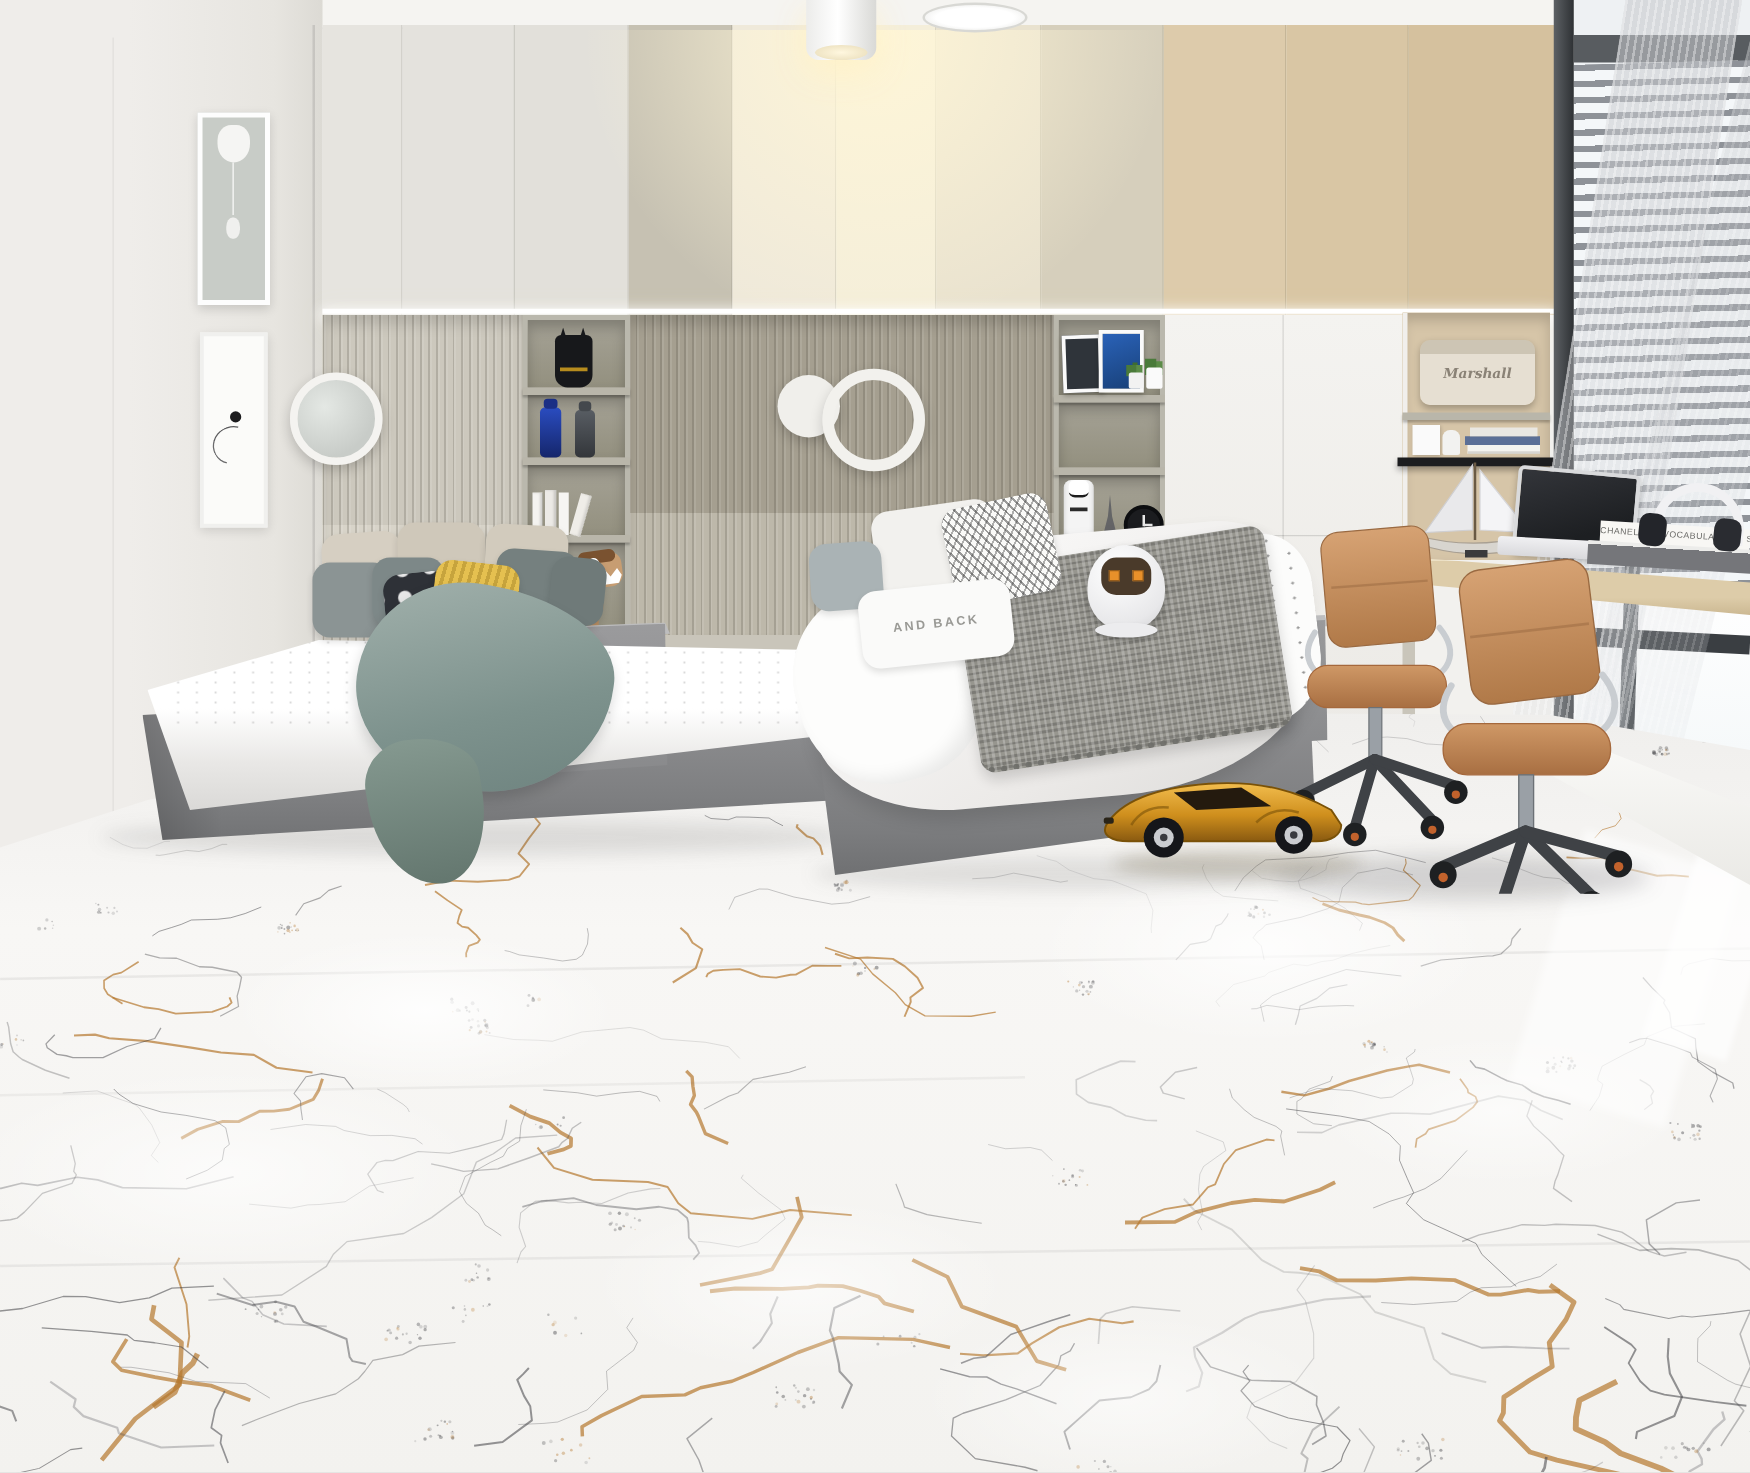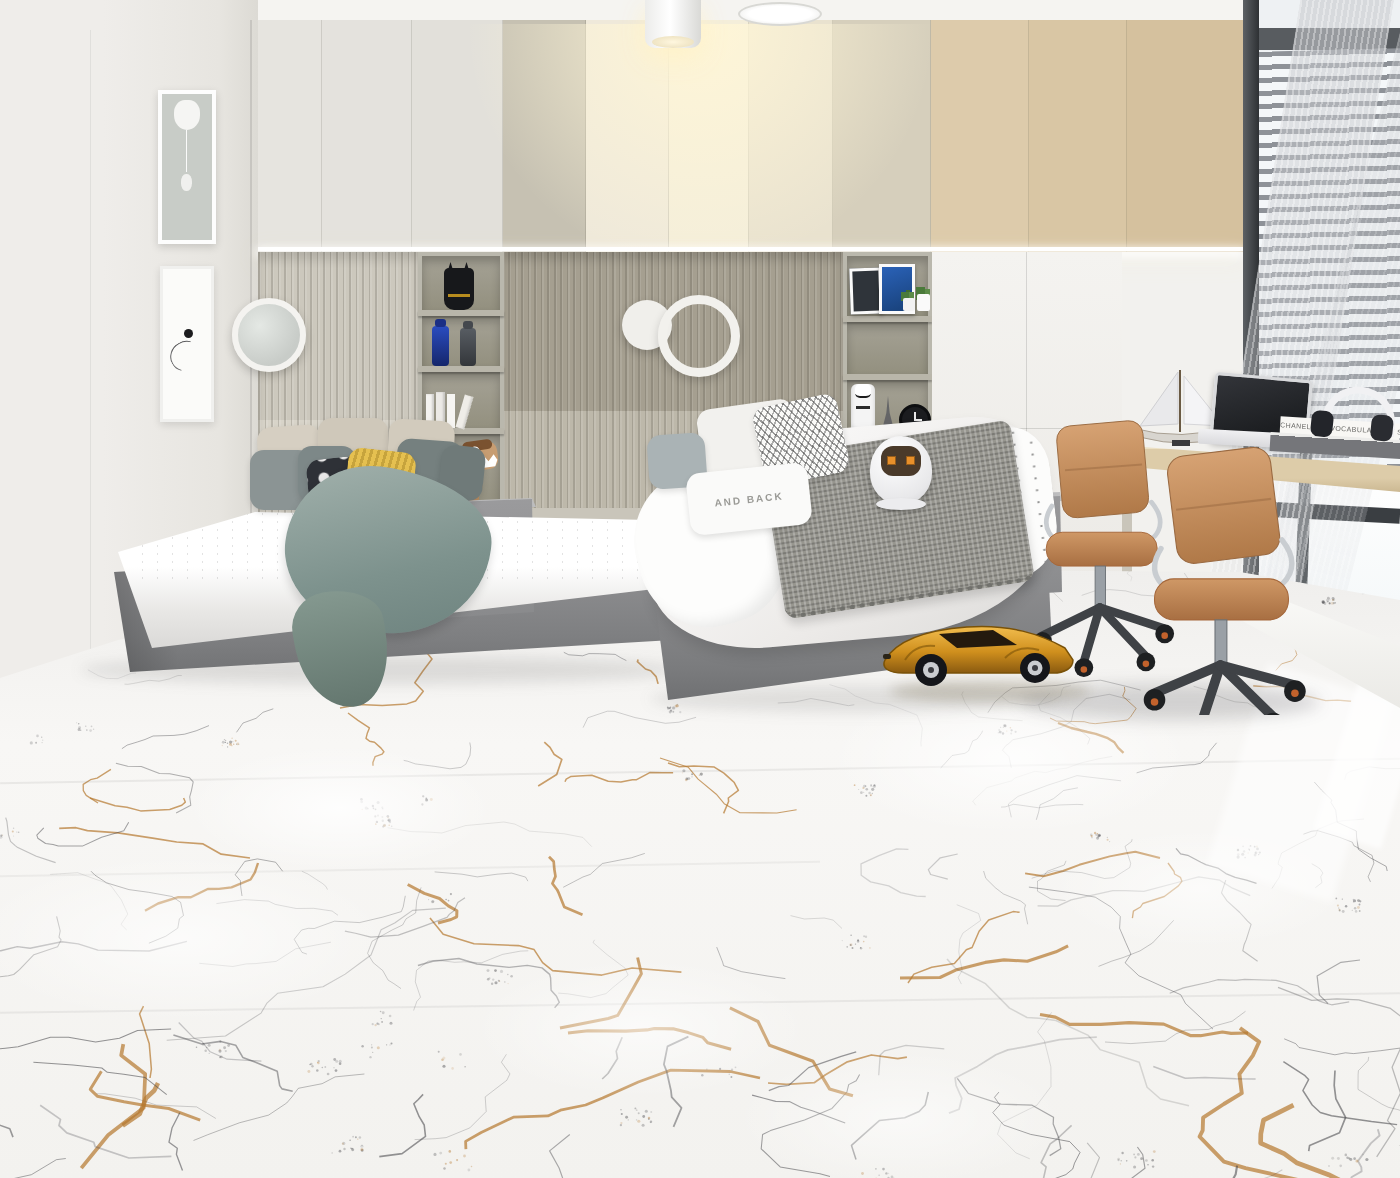--- a/index.html
+++ b/index.html
@@ -142,20 +142,34 @@
     </div>
   </div>
 
   <div class="abs" style="left:932px;top:252px;width:190px;height:336px;background:linear-gradient(180deg,#f4f3f0,#eceae6);">
     <div class="abs" style="left:94px;top:0;width:1px;height:336px;background:rgba(0,0,0,.12);"></div>
     <div class="abs" style="left:0;top:176px;width:190px;height:1px;background:rgba(0,0,0,.12);"></div>
     <div class="abs" style="left:0;top:306px;width:190px;height:1px;background:rgba(0,0,0,.10);"></div>
     <div class="abs" style="left:28px;top:238px;width:24px;height:24px;border-radius:50%;background:radial-gradient(circle at 35% 35%,#c9a050,#8a6426);box-shadow:0 2px 4px rgba(0,0,0,.3);"></div>
   </div>
 
+  <div class="abs woodgrain" style="left:1122px;top:250px;width:118px;height:198px;background:#d6c5a8;box-shadow:inset 4px 0 0 #f1efec,inset 0 6px 10px rgba(0,0,0,.18);">
+    <div class="abs" style="left:14px;top:22px;width:92px;height:52px;background:linear-gradient(180deg,#cdc5b4 0 22%,#e6dfd2 22%);border-radius:8px;box-shadow:0 3px 6px rgba(0,0,0,.25);">
+      <div style="position:absolute;left:0;right:0;top:20px;text-align:center;font:italic 600 11px 'DejaVu Serif',serif;color:#8a8276;">Marshall</div>
+    </div>
+    <div class="abs shelfboard" style="left:0;top:80px;width:118px;height:6px;"></div>
+    <div class="abs" style="left:8px;top:90px;width:22px;height:24px;background:#fafafa;box-shadow:1px 1px 3px rgba(0,0,0,.2);"></div>
+    <div class="abs" style="left:32px;top:94px;width:14px;height:20px;background:#f2f2f0;border-radius:6px 6px 2px 2px;"></div>
+    <div class="abs" style="left:50px;top:92px;width:62px;height:24px;">
+      <div class="abs" style="left:2px;top:14px;width:58px;height:7px;background:#f4f3ef;box-shadow:inset 0 -2px 0 rgba(0,0,0,.12);"></div>
+      <div class="abs" style="left:0px;top:7px;width:60px;height:7px;background:#5b6f96;"></div>
+      <div class="abs" style="left:4px;top:0;width:54px;height:7px;background:#e9e7e2;"></div>
+    </div>
+    <div class="abs" style="left:-4px;top:116px;width:126px;height:7px;background:#1c1d1f;box-shadow:0 3px 5px rgba(0,0,0,.35);"></div>
+  </div>
 
   <div class="abs" style="left:1243px;top:0;width:157px;height:600px;">
     <div class="abs" style="left:16px;top:0;width:141px;height:600px;background:#eef1f3;"></div>
     <div class="abs" style="left:16px;top:28px;width:141px;height:22px;background:#585c60;"></div>
     <div class="abs" style="left:16px;top:50px;width:141px;height:420px;background:repeating-linear-gradient(180deg,#8e9298 0 5px,#f4f7f9 5px 13px);transform:skewY(-1.5deg);"></div>
     <div class="abs" style="left:16px;top:468px;width:141px;height:132px;background:linear-gradient(180deg,#ffffff,#f6f9fa);"></div>
     <div class="abs" style="left:55px;top:420px;width:12px;height:180px;background:#41464a;transform:rotate(2deg);"></div>
     <div class="abs" style="left:16px;top:505px;width:141px;height:15px;background:#3a3e42;transform:rotate(3deg);"></div>
     <div class="abs" style="left:0;top:0;width:16px;height:600px;background:linear-gradient(90deg,#5d6165,#2e3134);"></div>
   </div>

